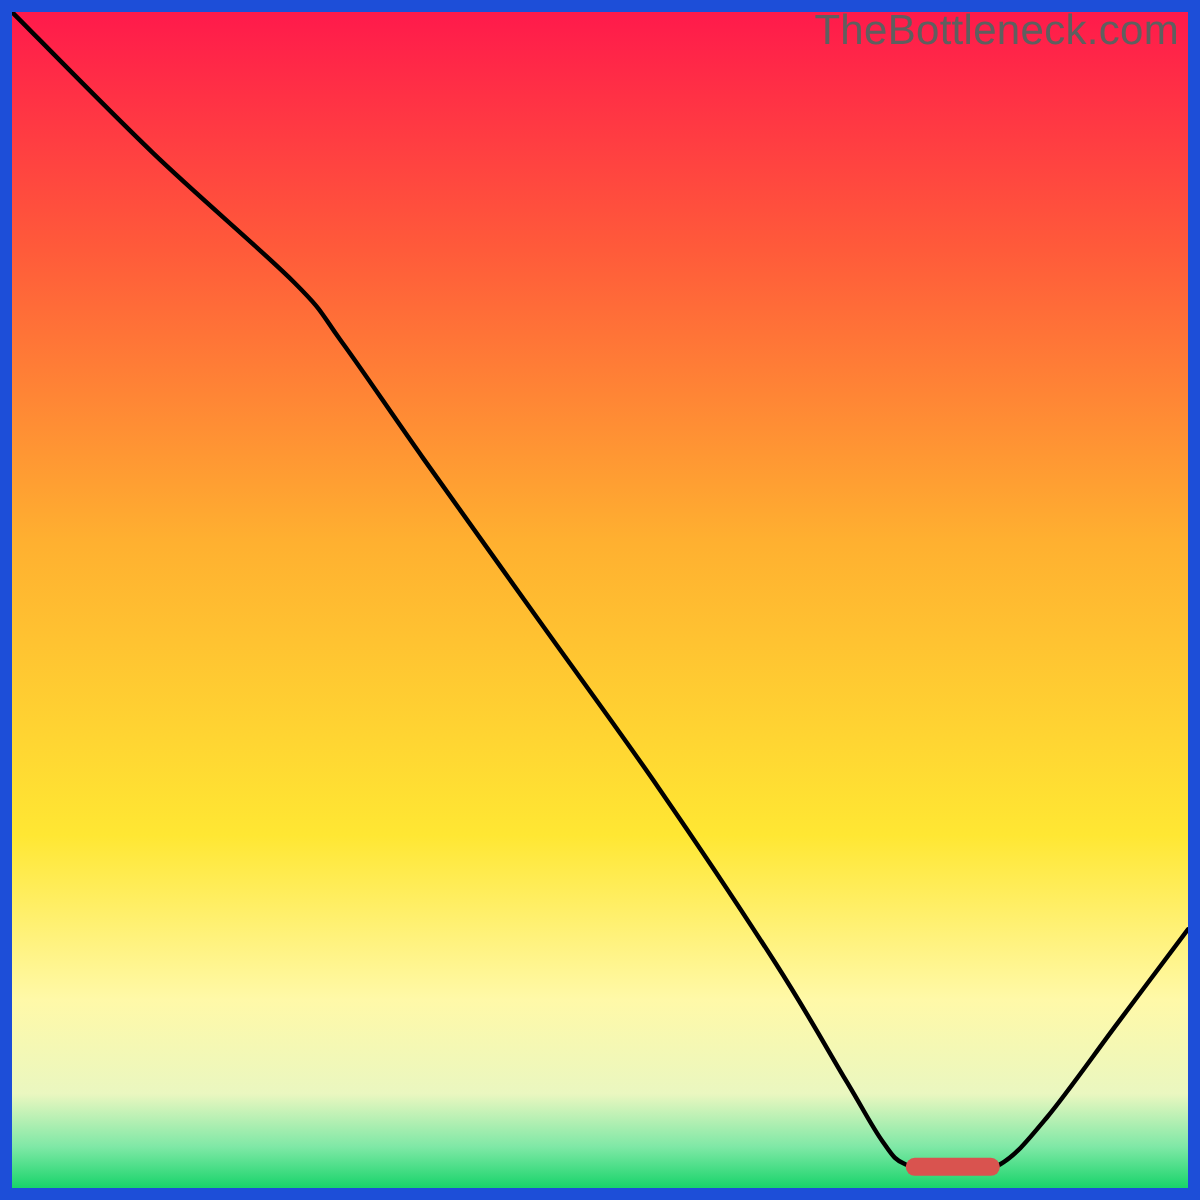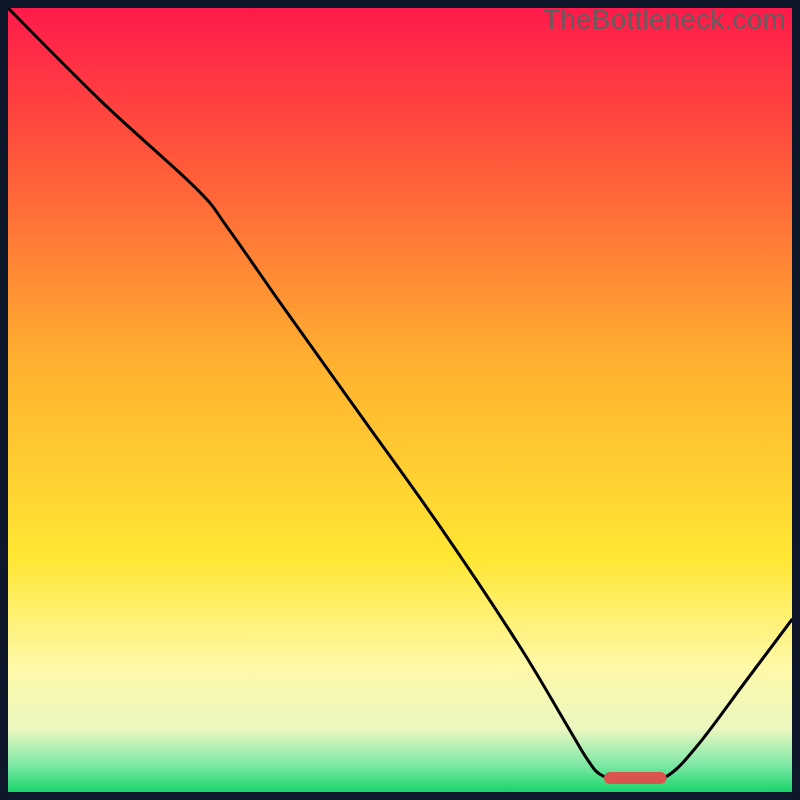--- a/index.html
+++ b/index.html
@@ -9,21 +9,21 @@
     height: 800px;
     overflow: hidden;
     background: #ffffff;
     font-family: Arial, Helvetica, sans-serif;
   }
   .frame {
     position: relative;
     width: 800px;
     height: 800px;
     box-sizing: border-box;
-    border: 8px solid #0f172a;
+    border: 8px solid #1d4ed8;
   }
   .watermark {
     position: absolute;
     top: -4px;
     right: 6px;
     font-size: 28px;
     font-weight: 400;
     color: #5f5f5f;
     letter-spacing: 0.2px;
     z-index: 10;

